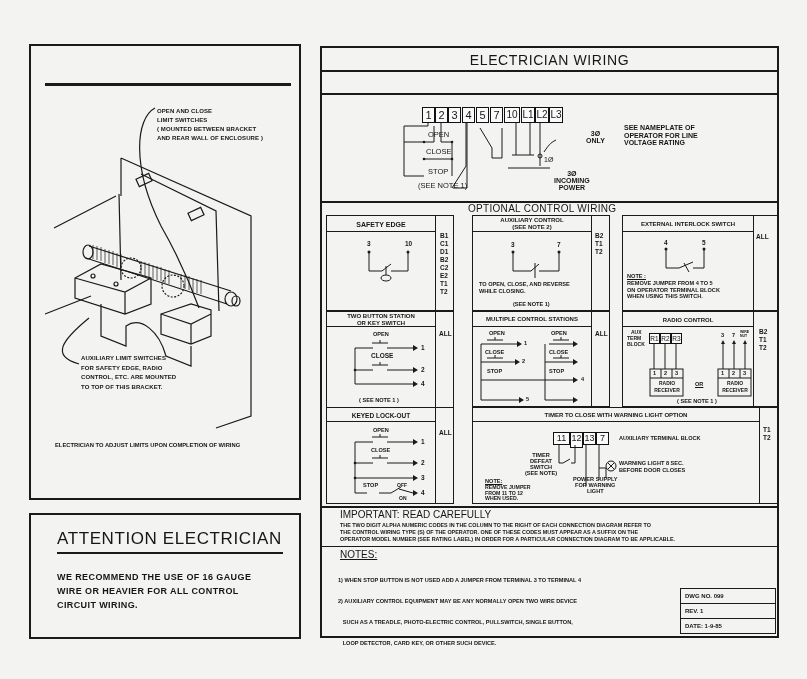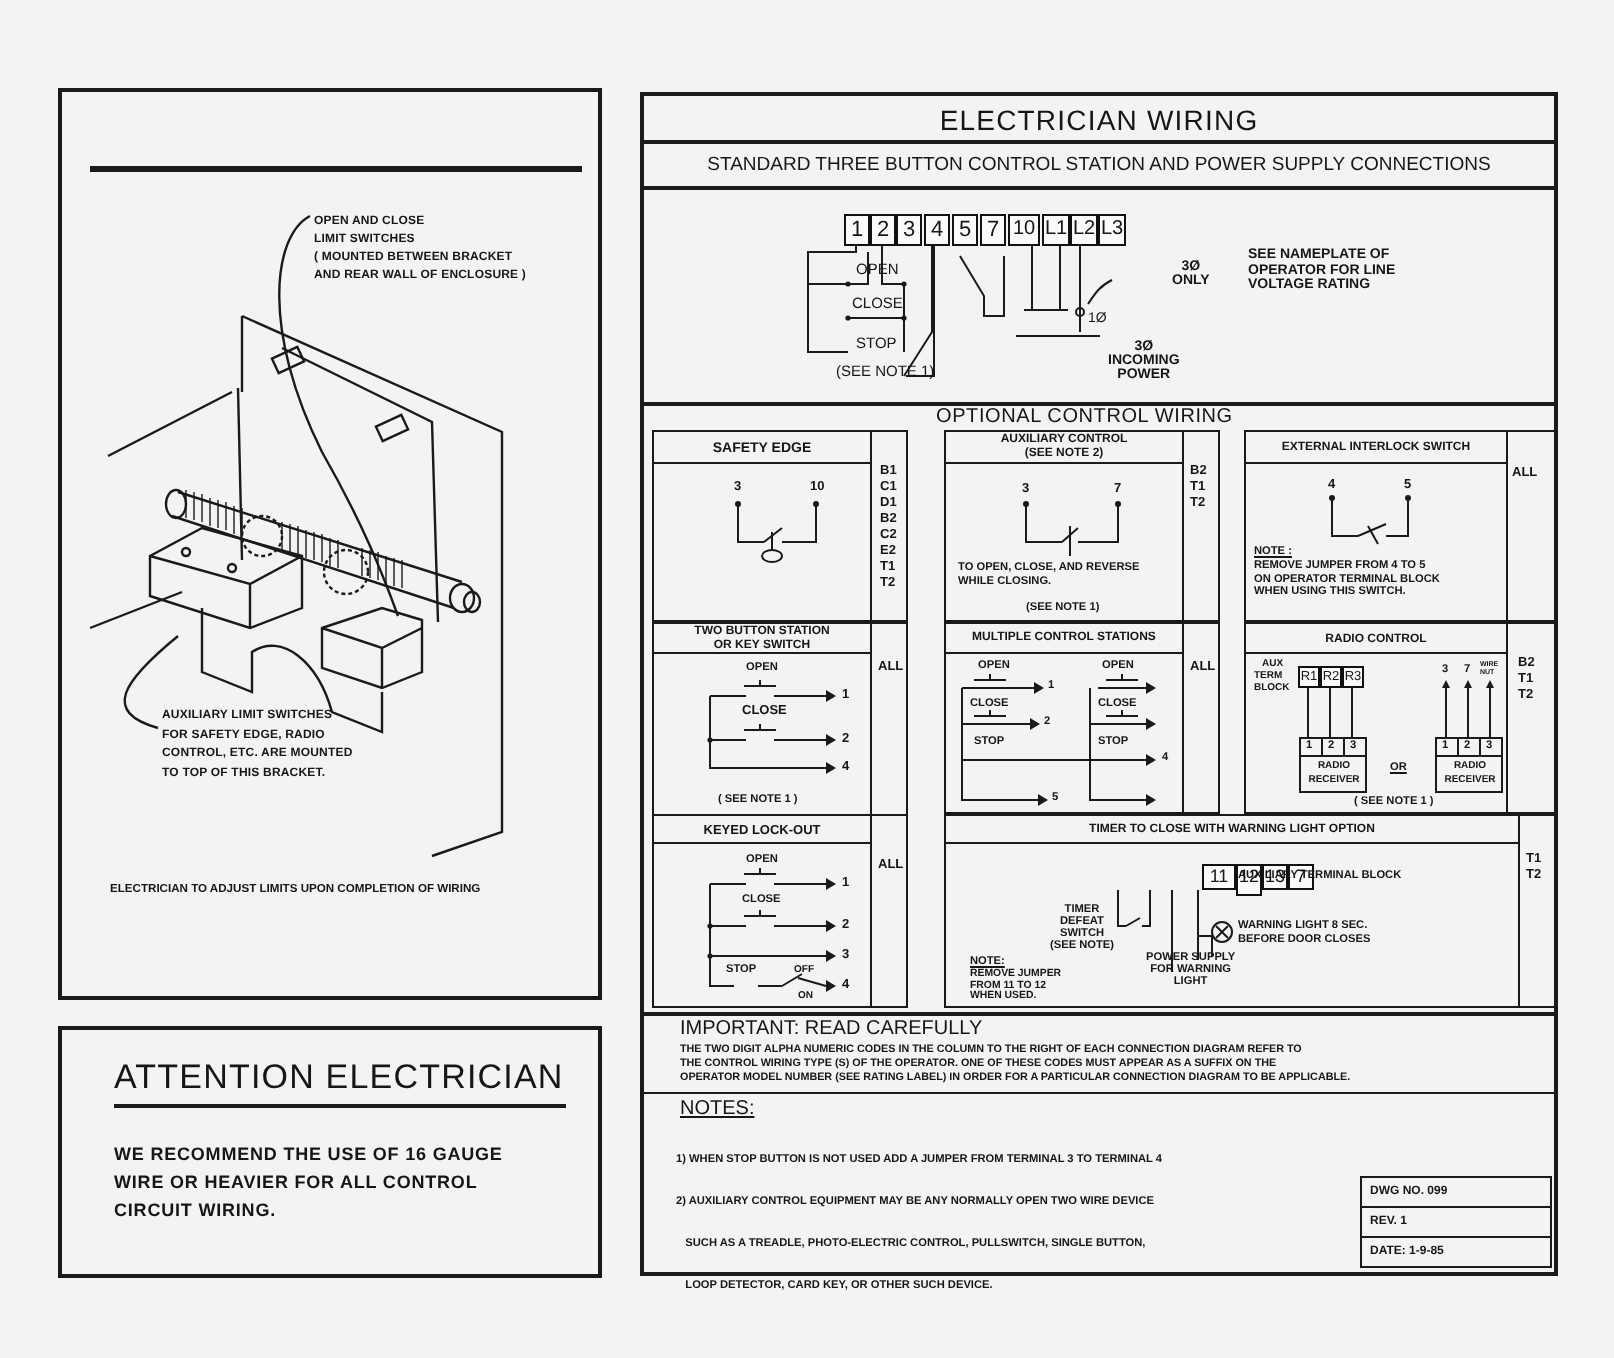--- a/index.html
+++ b/index.html
@@ -83,21 +83,20 @@
   <div class="abs" style="left:26px;top:55px;font-size:9px;font-weight:bold;line-height:14px;letter-spacing:0.4px;">
     <div>WE RECOMMEND THE USE OF 16 GAUGE</div>
     <div>WIRE OR HEAVIER FOR ALL CONTROL</div>
     <div>CIRCUIT WIRING.</div>
   </div>
 </div>
 
 <div class="box" style="left:320px;top:46px;width:459px;height:592px;">
   <div class="t" style="left:0;width:455px;text-align:center;top:5px;font-size:14px;letter-spacing:0.6px;">ELECTRICIAN WIRING</div>
   <div class="abs" style="left:0;top:22px;width:455px;height:2px;background:#1a1a1a;"></div>
-  <div class="t" style="left:0;width:455px;text-align:center;top:30px;font-size:9.5px;">STANDARD THREE BUTTON CONTROL STATION AND POWER SUPPLY CONNECTIONS</div>
   <div class="abs" style="left:0;top:45px;width:455px;height:2px;background:#1a1a1a;"></div>
 
   <div class="abs" style="left:100px;top:59px;height:16px;display:flex;">
     <div class="term" style="position:relative;width:13px;">1</div>
     <div class="term" style="position:relative;width:13px;">2</div>
     <div class="term" style="position:relative;width:13px;">3</div>
     <div class="term" style="position:relative;width:13px;margin-left:1px;">4</div>
     <div class="term" style="position:relative;width:13px;margin-left:1px;">5</div>
     <div class="term" style="position:relative;width:13px;margin-left:1px;">7</div>
     <div class="term" style="position:relative;width:16px;margin-left:1px;font-size:10px;">10</div>
@@ -354,21 +353,21 @@
     <div class="t tiny" style="left:94px;top:82px;font-size:6.5px;">4</div>
   </div>
 
   <div class="box thin" style="left:150px;top:359px;width:306px;height:97px;">
     <div class="hdr abs" style="left:0;width:286px;top:4px;font-size:6px;">TIMER TO CLOSE WITH WARNING LIGHT OPTION</div>
     <div class="abs" style="left:0;top:13px;width:286px;height:1px;background:#1a1a1a;"></div>
     <div class="abs" style="left:286px;top:0;width:1px;height:95px;background:#1a1a1a;"></div>
     <div class="abs codes" style="left:290px;top:18px;font-size:6.5px;line-height:8px;">T1
 T2</div>
     <div class="abs" style="left:80px;top:24px;display:flex;">
-      <div class="term" style="position:relative;width:17px;height:13px;font-size:9px;line-height:11px;border-width:1px;margin-left:48px;">11</div>
+      <div class="term" style="position:relative;width:17px;height:13px;font-size:9px;line-height:11px;border-width:1px;">11</div>
       <div class="term" style="position:relative;width:13px;height:16px;font-size:9px;line-height:11px;border-width:1px;">12</div>
       <div class="term" style="position:relative;width:13px;height:13px;font-size:9px;line-height:11px;border-width:1px;">13</div>
       <div class="term" style="position:relative;width:13px;height:13px;font-size:9px;line-height:11px;border-width:1px;">7</div>
     </div>
     <div class="t tiny" style="left:146px;top:28px;">AUXILIARY TERMINAL BLOCK</div>
     <svg width="286" height="95">
       <g fill="none" stroke="#1a1a1a" stroke-width="1">
         <path d="M86 37 L86 55 L90 55 M98 55 L102 55 L102 37 M90 55 L97 51"></path>
         <path d="M113 37 L113 78 M126 37 L126 60 L133 60 M126 60 L126 72 M133 60 L133 70"></path>
         <circle cx="138" cy="58" r="5"></circle>

